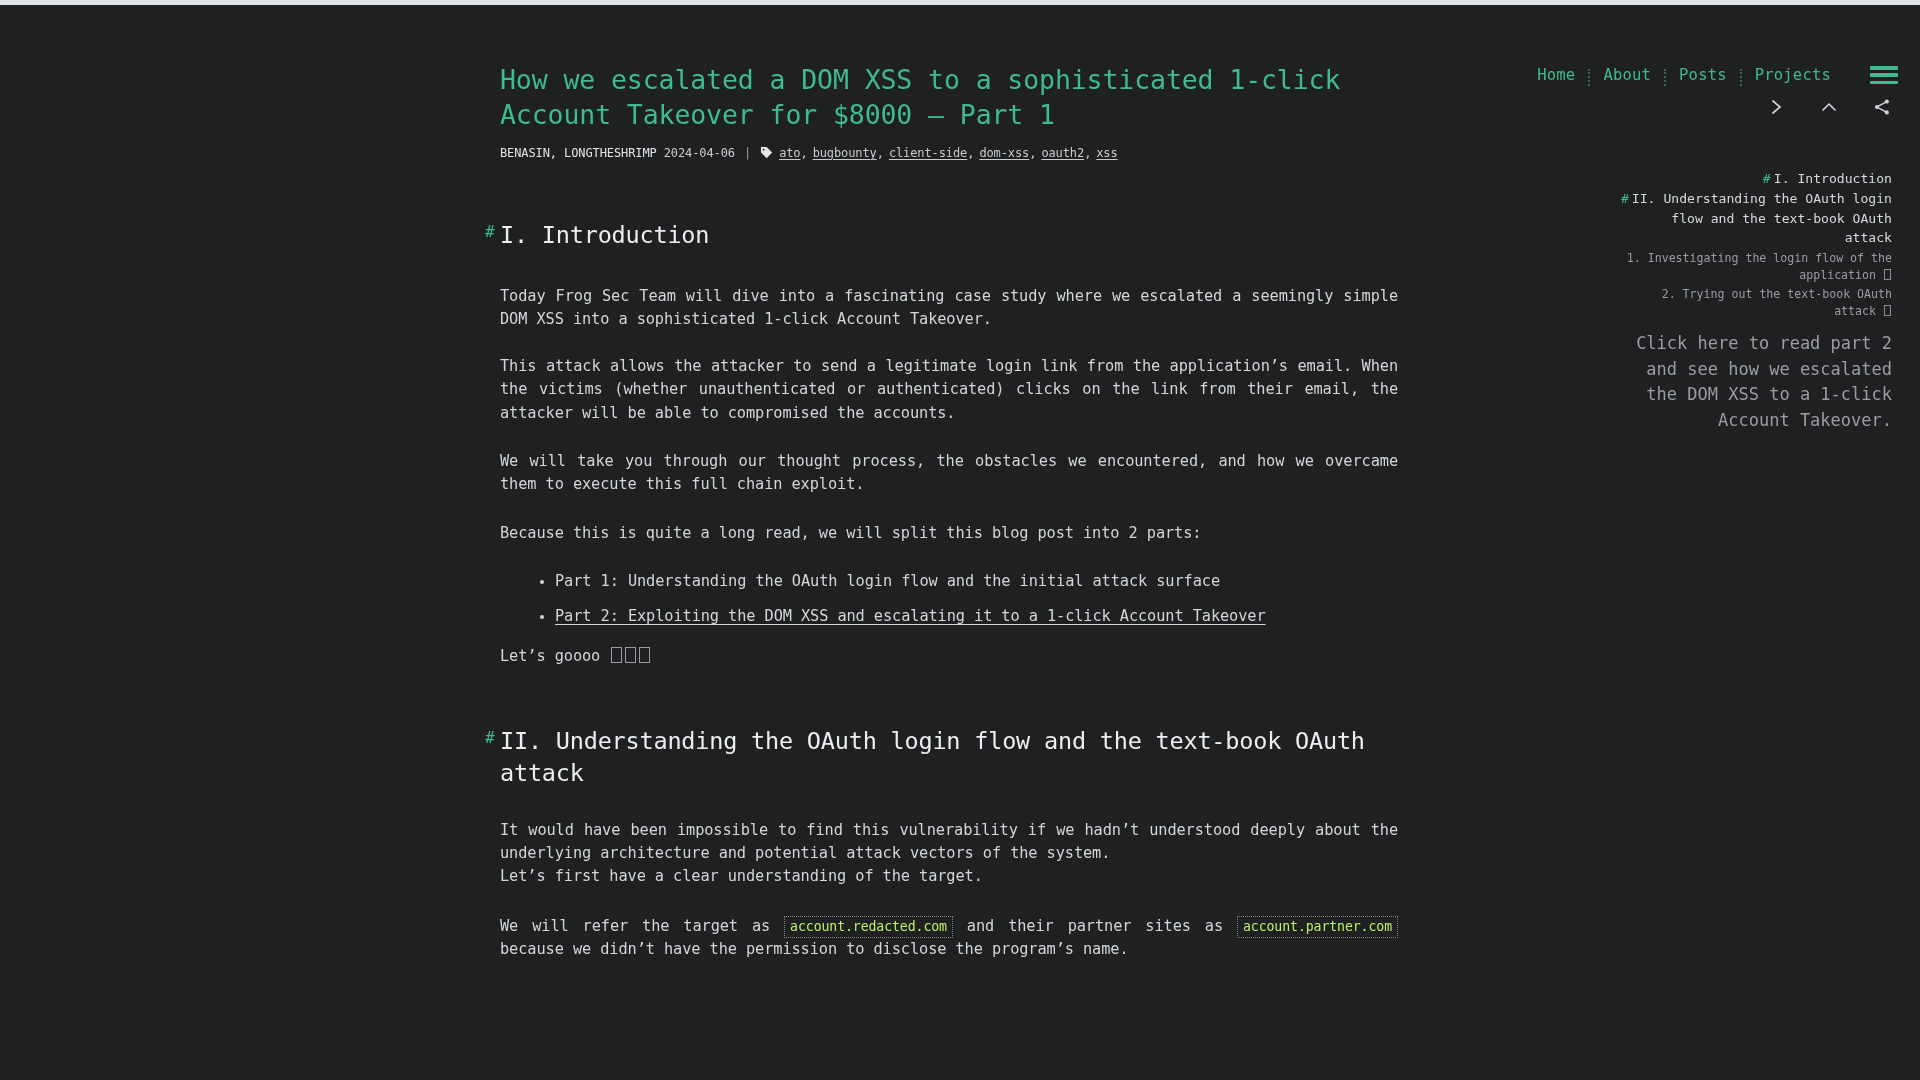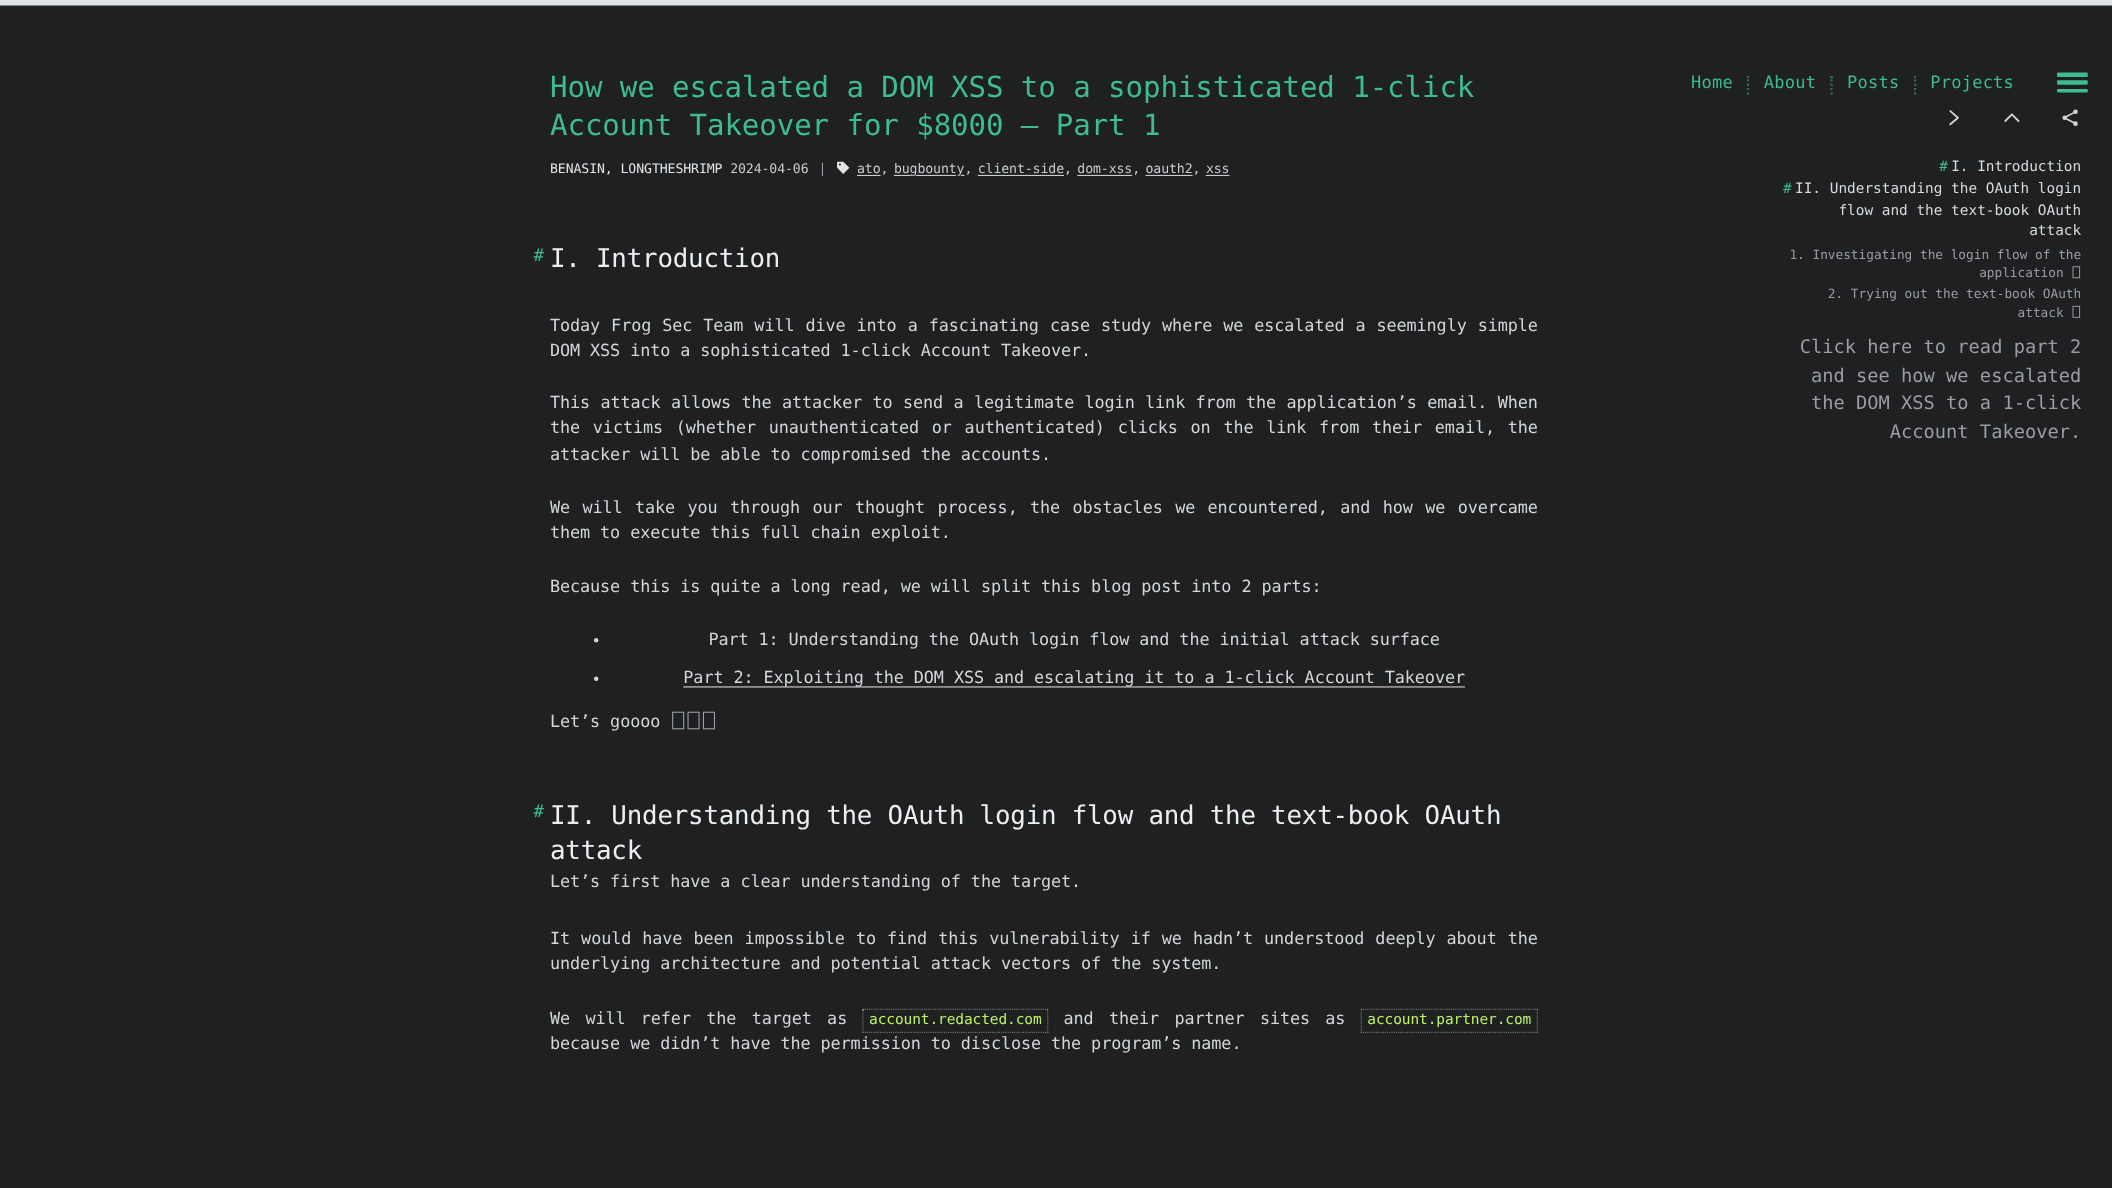--- a/index.html
+++ b/index.html
@@ -89,21 +89,21 @@
     width: 20px;
     height: 20px;
     display: block;
     cursor: pointer;
   }
   .iconrow svg { display: block; }
 
   
   .toc {
     position: absolute;
-    top: 137px;
+    top: 164px;
     right: 28px;
     width: 272px;
     text-align: right;
     font-size: 12.3px;
     line-height: 1.48;
     color: #c9cbcd;
   }
   .toc-l1 {
     font-size: 13.1px;
     color: #d7d9db;
@@ -334,35 +334,35 @@
 
     <h2 class="sec" style="margin-top:60px;">
       <span class="anchor">#</span><span>I. Introduction</span>
     </h2>
 
     <p class="body" style="margin-top:33px;">Today Frog Sec Team will dive into a fascinating case study where we escalated a seemingly simple DOM XSS into a sophisticated 1-click Account Takeover.</p>
     <p class="body" style="margin-top:24px;">This attack allows the attacker to send a legitimate login link from the application’s email. When the victims (whether unauthenticated or authenticated) clicks on the link from their email, the attacker will be able to compromised the accounts.</p>
     <p class="body" style="margin-top:25px;">We will take you through our thought process, the obstacles we encountered, and how we overcame them to execute this full chain exploit.</p>
     <p class="body" style="margin-top:26px;">Because this is quite a long read, we will split this blog post into 2 parts:</p>
 
-    <ul class="bullets" style="margin-top:24px;text-align:center;">
+    <ul class="bullets" style="margin-top:24px;">
       <li><span>Part 1: Understanding the OAuth login flow and the initial attack surface</span></li>
       <li><a href="#">Part 2: Exploiting the DOM XSS and escalating it to a 1-click Account Takeover</a></li>
     </ul>
 
     <p class="body" style="margin-top:17px;"><span>Let’s goooo</span>
       <span class="tofu-lg"></span><span class="tofu-lg"></span><span class="tofu-lg"></span>
     </p>
 
     <h2 class="sec" style="margin-top:58px;">
       <span class="anchor">#</span><span>II. Understanding the OAuth login flow and the text-book OAuth attack</span>
     </h2>
 
+    <p class="body" style="margin-top:29px;">It would have been impossible to find this vulnerability if we hadn’t understood deeply about the underlying architecture and potential attack vectors of the system.</p>
     <p class="body" style="margin-top:0px;">Let’s first have a clear understanding of the target.</p>
-    <p class="body" style="margin-top:29px;">It would have been impossible to find this vulnerability if we hadn’t understood deeply about the underlying architecture and potential attack vectors of the system.</p>
 
     <p class="body" style="margin-top:26px;">
       <span>We will refer the target as</span>
       <code class="inline">account.redacted.com</code>
       <span>and their partner sites as</span>
       <code class="inline">account.partner.com</code>
       <span>because we didn’t have the permission to disclose the program’s name.</span>
     </p>
 
   </article>

